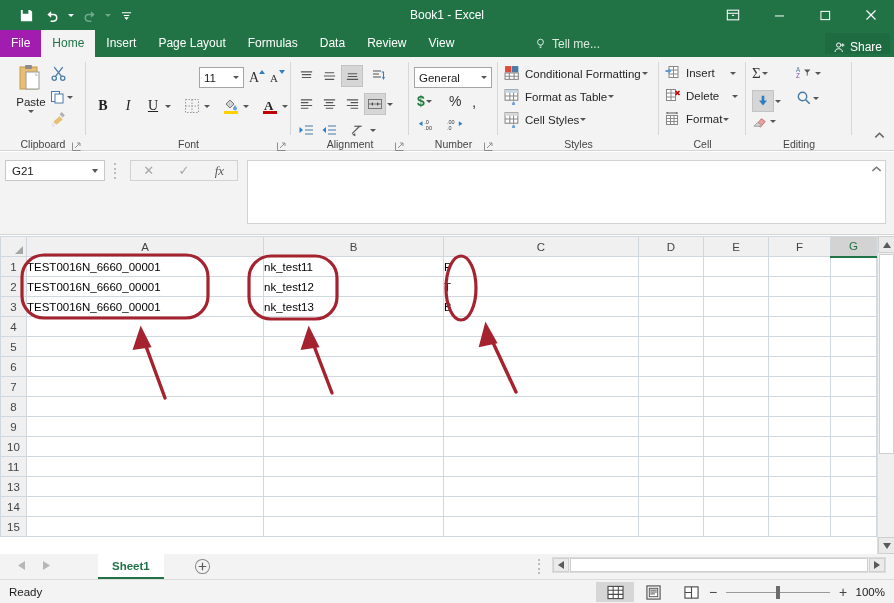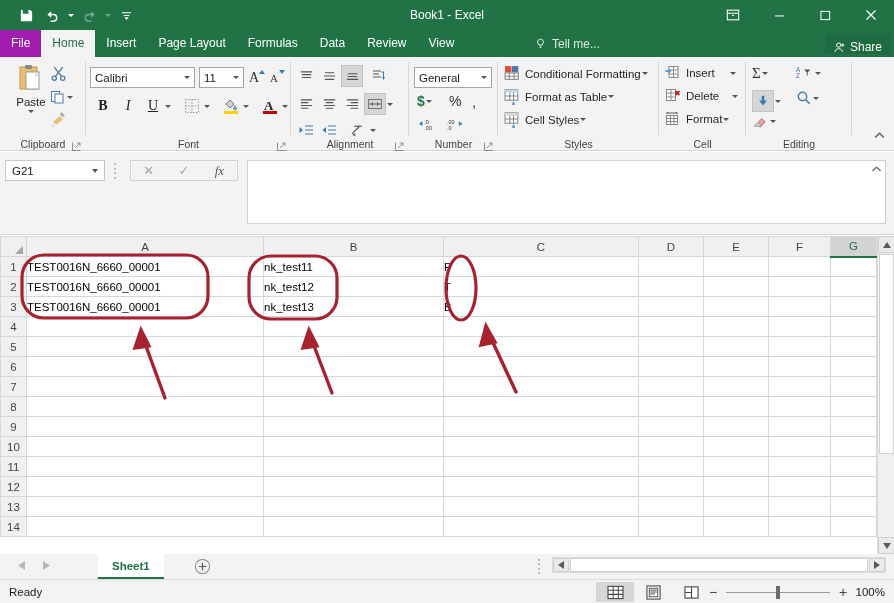--- a/index.html
+++ b/index.html
@@ -333,24 +333,20 @@
       <div class="dlg">
         <svg width="11" height="11" viewBox="0 0 11 11">
             <path stroke="#666" stroke-width="1" fill="none" d="M1.5 1.5v8h8"></path>
             <path stroke="#666" stroke-width="1" d="M4 7l5-5M9 2v3M9 2H6"></path>
           </svg>
       </div>
       <div class="gdiv"></div>
     </div>
 
     <div class="rgroup" style="left:86px; width:205px;">
-      <div class="combo" style="position:absolute; left:4px; top:10px; width:105px;">
-        <span class="cv">Calibri</span>
-        <span class="cb"></span>
-      </div>
       <div class="combo" style="position:absolute; left:113px; top:10px; width:45px;">
         <span class="cv">11</span>
         <span class="cb"></span>
       </div>
       <div class="ctl" style="left:163px; top:10px;">
         <div class="ico">
           <svg width="18" height="18" viewBox="0 0 18 18">
               <text x="0" y="15" font-family="Liberation Serif, serif" font-size="14" fill="#333">A</text>
               <path fill="#2d7fc1" d="M13 3l3 4h-6z"></path>
             </svg>
@@ -837,41 +833,41 @@
             <th class="rowh">11</th>
           <td class="cell"></td>
             <td class="cell"></td>
             <td class="cell"></td>
             <td class="cell"></td>
             <td class="cell"></td>
             <td class="cell"></td>
             <td class="cell"></td>
           </tr>
         <tr>
-            <th class="rowh">12</th>
-          <td class="cell"></td>
-            <td class="cell"></td>
-            <td class="cell"></td>
-            <td class="cell"></td>
-            <td class="cell"></td>
-            <td class="cell"></td>
-            <td class="cell"></td>
-          </tr>
-        <tr>
             <th class="rowh">13</th>
           <td class="cell"></td>
             <td class="cell"></td>
             <td class="cell"></td>
             <td class="cell"></td>
             <td class="cell"></td>
             <td class="cell"></td>
             <td class="cell"></td>
           </tr>
         <tr>
             <th class="rowh">14</th>
+          <td class="cell"></td>
+            <td class="cell"></td>
+            <td class="cell"></td>
+            <td class="cell"></td>
+            <td class="cell"></td>
+            <td class="cell"></td>
+            <td class="cell"></td>
+          </tr>
+        <tr>
+            <th class="rowh">15</th>
           <td class="cell"></td>
             <td class="cell"></td>
             <td class="cell"></td>
             <td class="cell"></td>
             <td class="cell"></td>
             <td class="cell"></td>
             <td class="cell"></td>
           </tr>
       </tbody>
     </table>

